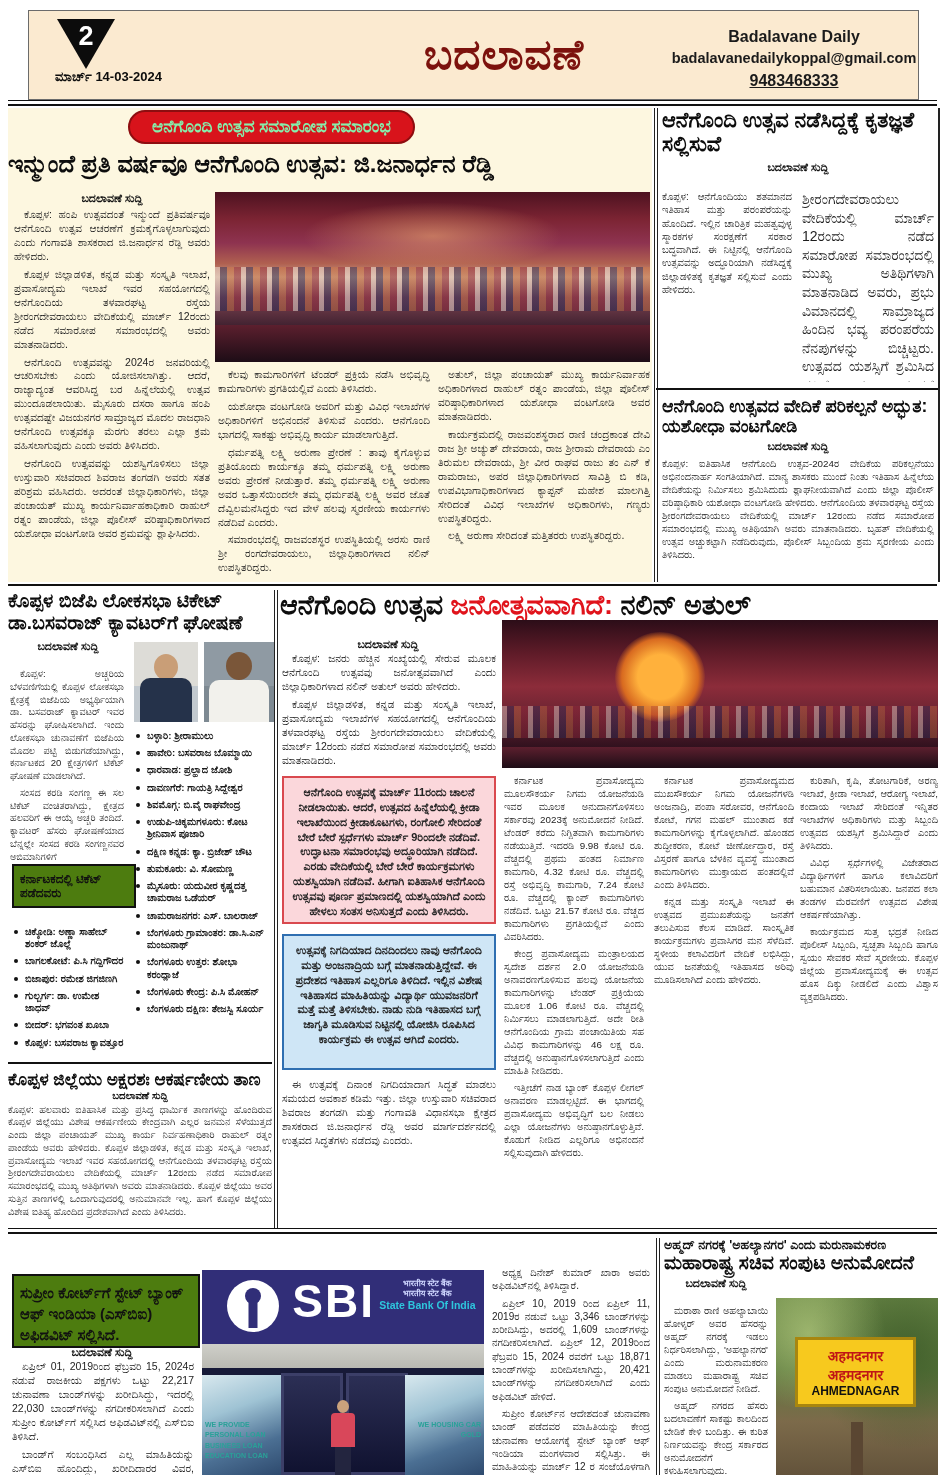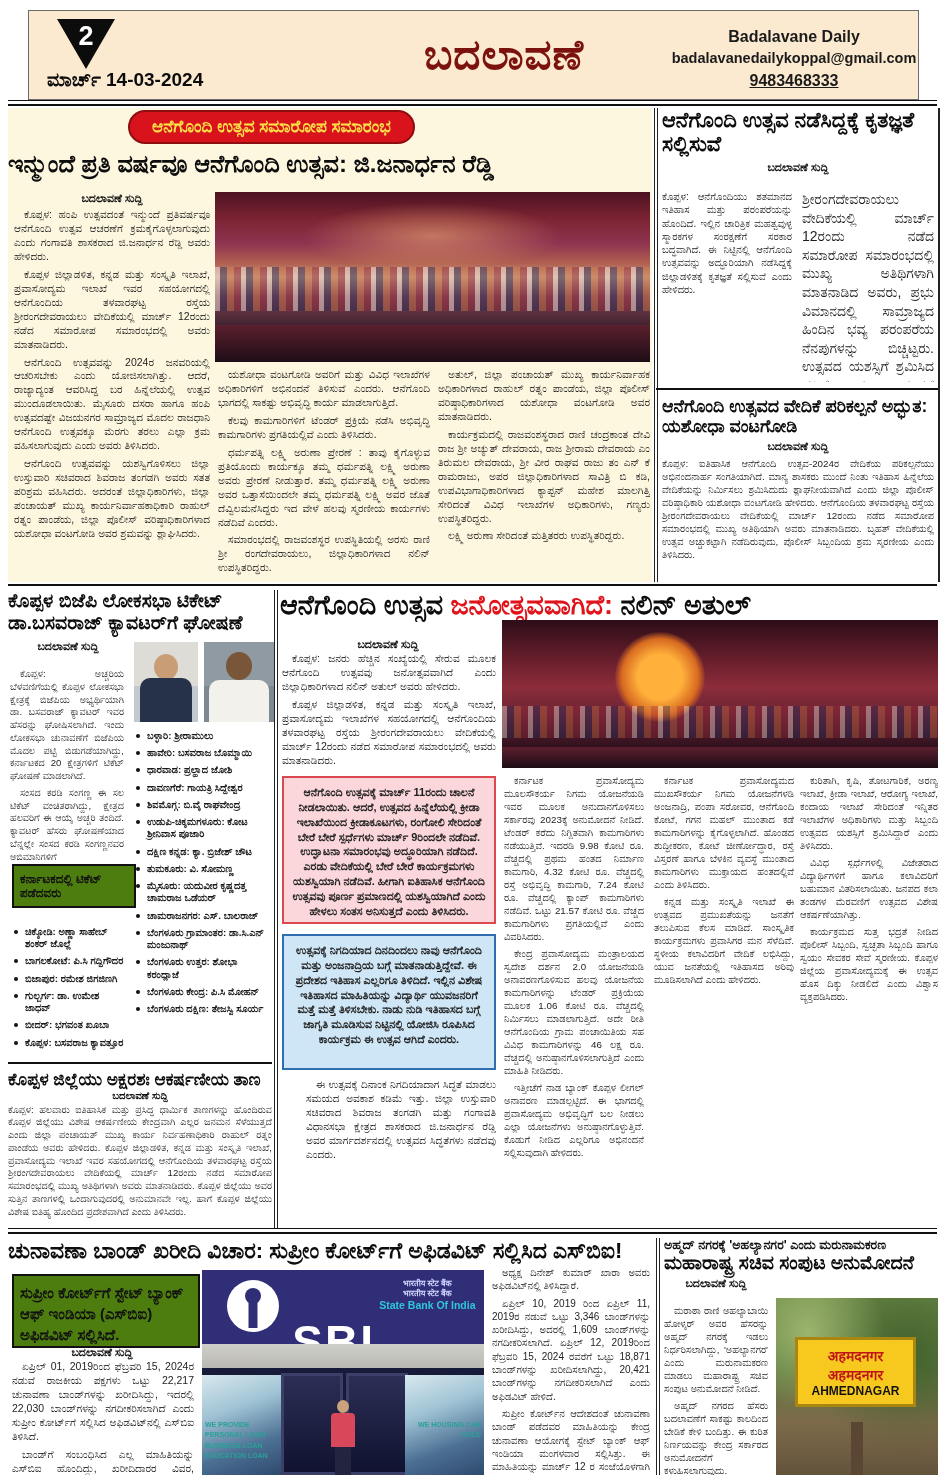--- a/index.html
+++ b/index.html
@@ -11,21 +11,21 @@
   .byline{font-weight:bold;font-size:11px;text-align:center;color:#111;}
   .headline{font-weight:800;color:#0d0d0d;text-align:left;line-height:1.15;}
   .hrule{background:#111;}
   .vrule{border-left:1px solid #222;border-right:1px solid #222;width:2px;background:transparent;}
   .double-rule{border-top:1.5px solid #111;border-bottom:2.5px solid #111;height:3px;}
   
   .masthead-band{background:#fbead0;border:1px solid #6b6b6b;}
   .tri{width:58px;height:50px;background:#0c0c0c;clip-path:polygon(0 0,100% 0,50% 100%);}
   .tri-num{position:absolute;top:2px;left:0;width:58px;text-align:center;color:#fff;font-size:27px;font-weight:800;}
   
-  .kicker{background:#d8131b;color:#fde047;font-weight:800;border-radius:18px;border:2px solid #8e0d10;
+  .kicker{background:#d8131b;color:#86efac;font-weight:800;border-radius:18px;border:2px solid #8e0d10;
           padding:5px 22px;font-size:17px;display:inline-block;}
   
   .pink-box{background:#fbd7db;border:2px solid #d9494f;padding:7px 8px;font-size:11px;line-height:1.35;
             text-align:center;font-weight:600;color:#222;}
   .blue-box{background:#cfe6f6;border:2px solid #2f6fb1;padding:7px 8px;font-size:11px;line-height:1.35;
             text-align:center;font-weight:600;color:#222;}
   .yellow-box{background:#4d7c0f;border:2px solid #111;padding:6px 6px;font-weight:800;text-align:left;color:#111;}
   ul.const-list{list-style:none;margin:0;padding:0;}
   ul.const-list li{position:relative;padding-left:11px;margin:0 0 5px 0;font-size:9.8px;line-height:1.25;font-weight:600;}
   ul.const-list li:before{content:"";position:absolute;left:0;top:4px;width:4px;height:4px;border-radius:50%;background:#111;}
@@ -38,21 +38,21 @@
   .stage-floor{position:absolute;left:0;right:0;bottom:0;height:22%;background:linear-gradient(180deg,#5c1f2e,#1d0d16);}
   .disc{position:absolute;border-radius:50%;background:radial-gradient(circle,#ffb13c 0 35%,#d86a20 60%,rgba(120,40,20,0) 72%);}
   .portrait{position:absolute;overflow:hidden;}
   .portrait .head{position:absolute;left:50%;transform:translateX(-50%);border-radius:50%;}
   .portrait .torso{position:absolute;left:50%;transform:translateX(-50%);border-radius:10px 10px 0 0;}
   
   .sbi-sign{position:absolute;left:0;right:0;top:0;height:36%;background:#312e78;}
   .sbi-circle{position:absolute;left:9%;top:14%;width:52px;height:52px;border-radius:50%;background:#fff;}
   .sbi-circle:before{content:"";position:absolute;left:50%;top:30%;transform:translate(-50%,-50%);width:16px;height:16px;border-radius:50%;background:#312e78;}
   .sbi-circle:after{content:"";position:absolute;left:50%;top:42%;transform:translateX(-50%);width:9px;height:26px;background:#312e78;}
-  .sbi-word{position:absolute;left:32%;top:6%;color:#fff;font-size:46px;font-weight:800;letter-spacing:2px;margin-top:41px;}
+  .sbi-word{position:absolute;left:32%;top:6%;color:#fff;font-size:46px;font-weight:800;letter-spacing:2px;}
   .sbi-right{position:absolute;right:3%;top:12%;text-align:center;line-height:1.25;}
   .sbi-wall{position:absolute;left:0;right:0;top:36%;height:12%;background:linear-gradient(180deg,#cfcfc9,#b9b9b2);}
   .sbi-store{position:absolute;left:0;right:0;top:48%;bottom:0;background:#171a38;}
   .glass{position:absolute;top:6%;bottom:0;width:26%;background:linear-gradient(160deg,#d8e8ee 0%,#9fc3d4 35%,#4b6f93 70%,#2e4a6e 100%);font-size:7px;font-weight:800;color:#2aa198;padding:16% 3px 0 3px;line-height:1.5;}
   .door{position:absolute;top:4%;bottom:0;width:20%;background:linear-gradient(180deg,#2c2f55,#101230);border:3px solid #3c3f68;}
   .man .head{background:#caa27c;}
   .man{position:absolute;}
   .man .shirt{position:absolute;left:50%;transform:translateX(-50%);background:#d9475a;border-radius:4px 4px 0 0;}
   .man .pants{position:absolute;left:50%;transform:translateX(-50%);background:#23253f;}
   
@@ -68,21 +68,21 @@
 </head>
 <body>
 
 <div class="page">
 
   <div class="abs masthead-band" style="left:28px;top:10px;width:889px;height:88px;">
     <div class="abs" style="left:28px;top:8px;width:58px;height:50px;">
       <div class="tri"></div>
       <div class="tri-num">2</div>
     </div>
-    <div class="abs" style="left:18px;top:58px;width:180px;font-size:19px;font-weight:800;color:#0c0c0c;">ಮಾರ್ಚ್ 14-03-2024</div>
+    <div class="abs" style="left:26px;top:58px;width:180px;font-size:13px;font-weight:800;color:#0c0c0c;">ಮಾರ್ಚ್ 14-03-2024</div>
     <div class="abs" style="left:300px;top:20px;width:350px;text-align:center;font-size:42px;font-weight:800;color:#7c120d;letter-spacing:1px;">ಬದಲಾವಣೆ</div>
     <div class="abs" style="left:620px;top:14px;width:290px;text-align:center;line-height:1.45;">
       <div style="font-size:16px;font-weight:700;">Badalavane Daily</div>
       <div style="font-size:14.5px;font-weight:800;">badalavanedailykoppal@gmail.com</div>
       <div style="font-size:16px;font-weight:800;text-decoration:underline;">9483468333</div>
     </div>
   </div>
   <div class="abs double-rule" style="left:8px;top:100px;width:929px;"></div>
 
   <div class="abs" style="left:8px;top:108px;width:644px;height:474px;background:#fdf7e0;">
@@ -102,22 +102,22 @@
       <div class="byline">ಬದಲಾವಣೆ ಸುದ್ದಿ</div>
       <div class="body-txt" style="height:368px;margin-top:3px;">
         <p>ಕೊಪ್ಪಳ: ಹಂಪಿ ಉತ್ಸವದಂತೆ ಇನ್ಮುಂದೆ ಪ್ರತಿವರ್ಷವೂ ಆನೆಗೊಂದಿ ಉತ್ಸವ ಆಚರಣೆಗೆ ಕ್ರಮಕೈಗೊಳ್ಳಲಾಗುವುದು ಎಂದು ಗಂಗಾವತಿ ಶಾಸಕರಾದ ಜಿ.ಜನಾರ್ಧನ ರೆಡ್ಡಿ ಅವರು ಹೇಳಿದರು.</p>
           <p>ಕೊಪ್ಪಳ ಜಿಲ್ಲಾಡಳಿತ, ಕನ್ನಡ ಮತ್ತು ಸಂಸ್ಕೃತಿ ಇಲಾಖೆ, ಪ್ರವಾಸೋದ್ಯಮ ಇಲಾಖೆ ಇವರ ಸಹಯೋಗದಲ್ಲಿ ಆನೆಗೊಂದಿಯ ತಳವಾರಘಟ್ಟ ರಸ್ತೆಯ ಶ್ರೀರಂಗದೇವರಾಯಲು ವೇದಿಕೆಯಲ್ಲಿ ಮಾರ್ಚ್ 12ರಂದು ನಡೆದ ಸಮಾರೋಪ ಸಮಾರಂಭದಲ್ಲಿ ಅವರು ಮಾತನಾಡಿದರು.</p>
           <p>ಆನೆಗೊಂದಿ ಉತ್ಸವವನ್ನು 2024ರ ಜನವರಿಯಲ್ಲಿ ಆಚರಿಸಬೇಕು ಎಂದು ಯೋಜಿಸಲಾಗಿತ್ತು. ಆದರೆ, ರಾಜ್ಯಾದ್ಯಂತ ಆವರಿಸಿದ್ದ ಬರ ಹಿನ್ನೆಲೆಯಲ್ಲಿ ಉತ್ಸವ ಮುಂದೂಡಲಾಯಿತು. ಮೈಸೂರು ದಸರಾ ಹಾಗೂ ಹಂಪಿ ಉತ್ಸವದಷ್ಟೇ ವಿಜಯನಗರ ಸಾಮ್ರಾಜ್ಯದ ಮೊದಲ ರಾಜಧಾನಿ ಆನೆಗೊಂದಿ ಉತ್ಸವಕ್ಕೂ ಮೆರಗು ತರಲು ಎಲ್ಲಾ ಕ್ರಮ ವಹಿಸಲಾಗುವುದು ಎಂದು ಅವರು ತಿಳಿಸಿದರು.</p>
           <p>ಆನೆಗೊಂದಿ ಉತ್ಸವವನ್ನು ಯಶಸ್ವಿಗೊಳಿಸಲು ಜಿಲ್ಲಾ ಉಸ್ತುವಾರಿ ಸಚಿವರಾದ ಶಿವರಾಜ ತಂಗಡಗಿ ಅವರು ಸತತ ಪರಿಶ್ರಮ ವಹಿಸಿದರು. ಅದರಂತೆ ಜಿಲ್ಲಾಧಿಕಾರಿಗಳು, ಜಿಲ್ಲಾ ಪಂಚಾಯತ್ ಮುಖ್ಯ ಕಾರ್ಯನಿರ್ವಾಹಕಾಧಿಕಾರಿ ರಾಹುಲ್ ರತ್ನಂ ಪಾಂಡೆಯ, ಜಿಲ್ಲಾ ಪೊಲೀಸ್ ವರಿಷ್ಠಾಧಿಕಾರಿಗಳಾದ ಯಶೋಧಾ ವಂಟಗೋಡಿ ಅವರ ಶ್ರಮವನ್ನು ಶ್ಲಾಘಿಸಿದರು.</p>
       </div>
     </div>
 
     <div class="body-txt abs" style="left:210px;top:260px;width:212px;height:208px;">
-      <p>ಯಶೋಧಾ ವಂಟಗೋಡಿ ಅವರಿಗೆ ಮತ್ತು ವಿವಿಧ ಇಲಾಖೆಗಳ ಅಧಿಕಾರಿಗಳಿಗೆ ಅಭಿನಂದನೆ ತಿಳಿಸುವೆ ಎಂದರು. ಆನೆಗೊಂದಿ ಭಾಗದಲ್ಲಿ ಸಾಕಷ್ಟು ಅಭಿವೃದ್ಧಿ ಕಾರ್ಯ ಮಾಡಲಾಗುತ್ತಿದೆ.</p>
-        <p>ಕೆಲವು ಕಾಮಗಾರಿಗಳಿಗೆ ಟೆಂಡರ್ ಪ್ರಕ್ರಿಯೆ ನಡೆಸಿ ಅಭಿವೃದ್ಧಿ ಕಾಮಗಾರಿಗಳು ಪ್ರಗತಿಯಲ್ಲಿವೆ ಎಂದು ತಿಳಿಸಿದರು.</p>
+      <p>ಕೆಲವು ಕಾಮಗಾರಿಗಳಿಗೆ ಟೆಂಡರ್ ಪ್ರಕ್ರಿಯೆ ನಡೆಸಿ ಅಭಿವೃದ್ಧಿ ಕಾಮಗಾರಿಗಳು ಪ್ರಗತಿಯಲ್ಲಿವೆ ಎಂದು ತಿಳಿಸಿದರು.</p>
+        <p>ಯಶೋಧಾ ವಂಟಗೋಡಿ ಅವರಿಗೆ ಮತ್ತು ವಿವಿಧ ಇಲಾಖೆಗಳ ಅಧಿಕಾರಿಗಳಿಗೆ ಅಭಿನಂದನೆ ತಿಳಿಸುವೆ ಎಂದರು. ಆನೆಗೊಂದಿ ಭಾಗದಲ್ಲಿ ಸಾಕಷ್ಟು ಅಭಿವೃದ್ಧಿ ಕಾರ್ಯ ಮಾಡಲಾಗುತ್ತಿದೆ.</p>
         <p>ಧರ್ಮಪತ್ನಿ ಲಕ್ಷ್ಮಿ ಅರುಣಾ ಪ್ರೇರಣೆ : ತಾವು ಕೈಗೊಳ್ಳುವ ಪ್ರತಿಯೊಂದು ಕಾರ್ಯಕ್ಕೂ ತಮ್ಮ ಧರ್ಮಪತ್ನಿ ಲಕ್ಷ್ಮಿ ಅರುಣಾ ಅವರು ಪ್ರೇರಣೆ ನೀಡುತ್ತಾರೆ. ತಮ್ಮ ಧರ್ಮಪತ್ನಿ ಲಕ್ಷ್ಮಿ ಅರುಣಾ ಅವರ ಒತ್ತಾಸೆಯಿಂದಲೇ ತಮ್ಮ ಧರ್ಮಪತ್ನಿ ಲಕ್ಷ್ಮಿ ಅವರ ಜೊತೆ ದೆವ್ವಿಲಮನೆಸಿದ್ದರು ಇದ ವೇಳೆ ಹಲವು ಸ್ಮರಣೀಯ ಕಾರ್ಯಗಳು ನಡೆದಿವೆ ಎಂದರು.</p>
         <p>ಸಮಾರಂಭದಲ್ಲಿ ರಾಜವಂಶಸ್ಥರ ಉಪಸ್ಥಿತಿಯಲ್ಲಿ ಅರಸು ರಾಣಿ ಶ್ರೀ ರಂಗದೇವರಾಯಲು, ಜಿಲ್ಲಾಧಿಕಾರಿಗಳಾದ ನಲಿನ್ ಉಪಸ್ಥಿತರಿದ್ದರು.</p>
     </div>
 
     <div class="body-txt abs" style="left:430px;top:260px;width:212px;height:208px;">
       <p>ಅತುಲ್, ಜಿಲ್ಲಾ ಪಂಚಾಯತ್ ಮುಖ್ಯ ಕಾರ್ಯನಿರ್ವಾಹಕ ಅಧಿಕಾರಿಗಳಾದ ರಾಹುಲ್ ರತ್ನಂ ಪಾಂಡೆಯ, ಜಿಲ್ಲಾ ಪೊಲೀಸ್ ವರಿಷ್ಠಾಧಿಕಾರಿಗಳಾದ ಯಶೋಧಾ ವಂಟಗೋಡಿ ಅವರ ಮಾತನಾಡಿದರು.</p>
         <p>ಕಾರ್ಯಕ್ರಮದಲ್ಲಿ ರಾಜವಂಶಸ್ಥರಾದ ರಾಣಿ ಚಂದ್ರಕಾಂತ ದೇವಿ ರಾಜ ಶ್ರೀ ಅಚ್ಯುತ್ ದೇವರಾಯ, ರಾಜ ಶ್ರೀರಾಮ ದೇವರಾಯ ಎಂ ತಿರುಮಲ ದೇವರಾಯ, ಶ್ರೀ ವೀರ ರಾಘವ ರಾಜು ತಂ ಎನ್ ಕೆ ರಾಮರಾಜು, ಅಪರ ಜಿಲ್ಲಾಧಿಕಾರಿಗಳಾದ ಸಾವಿತ್ರಿ ಬಿ ಕಡಿ, ಉಪವಿಭಾಗಾಧಿಕಾರಿಗಳಾದ ಕ್ಯಾಪ್ಟನ್ ಮಹೇಶ ಮಾಲಗಿತ್ತಿ ಸೇರಿದಂತೆ ವಿವಿಧ ಇಲಾಖೆಗಳ ಅಧಿಕಾರಿಗಳು, ಗಣ್ಯರು ಉಪಸ್ಥಿತರಿದ್ದರು.</p>
         <p>ಲಕ್ಷ್ಮಿ ಅರುಣಾ ಸೇರಿದಂತೆ ಮತ್ತಿತರರು ಉಪಸ್ಥಿತರಿದ್ದರು.</p>
     </div>
   </div>
@@ -209,21 +209,21 @@
       <div class="stage-floor" style="height:14%;"></div>
     </div>
 
     <div class="abs" style="left:2px;top:62px;width:214px;height:576px;">
       <div class="body-txt" style="height:120px;">
         <p>ಕೊಪ್ಪಳ: ಜನರು ಹೆಚ್ಚಿನ ಸಂಖ್ಯೆಯಲ್ಲಿ ಸೇರುವ ಮೂಲಕ ಆನೆಗೊಂದಿ ಉತ್ಸವವು ಜನೋತ್ಸವವಾಗಿದೆ ಎಂದು ಜಿಲ್ಲಾಧಿಕಾರಿಗಳಾದ ನಲಿನ್ ಅತುಲ್ ಅವರು ಹೇಳಿದರು.</p>
           <p>ಕೊಪ್ಪಳ ಜಿಲ್ಲಾಡಳಿತ, ಕನ್ನಡ ಮತ್ತು ಸಂಸ್ಕೃತಿ ಇಲಾಖೆ, ಪ್ರವಾಸೋದ್ಯಮ ಇಲಾಖೆಗಳ ಸಹಯೋಗದಲ್ಲಿ ಆನೆಗೊಂದಿಯ ತಳವಾರಘಟ್ಟ ರಸ್ತೆಯ ಶ್ರೀರಂಗದೇವರಾಯಲು ವೇದಿಕೆಯಲ್ಲಿ ಮಾರ್ಚ್ 12ರಂದು ನಡೆದ ಸಮಾರೋಪ ಸಮಾರಂಭದಲ್ಲಿ ಅವರು ಮಾತನಾಡಿದರು.</p>
       </div>
       <div class="pink-box" style="margin-top:4px;height:130px;overflow:hidden;">ಆನೆಗೊಂದಿ ಉತ್ಸವಕ್ಕೆ ಮಾರ್ಚ್ 11ರಂದು ಚಾಲನೆ ನೀಡಲಾಯಿತು. ಆದರೆ, ಉತ್ಸವದ ಹಿನ್ನೆಲೆಯಲ್ಲಿ ಕ್ರೀಡಾ ಇಲಾಖೆಯಿಂದ ಕ್ರೀಡಾಕೂಟಗಳು, ರಂಗೋಲಿ ಸೇರಿದಂತೆ ಬೇರೆ ಬೇರೆ ಸ್ಪರ್ಧೆಗಳು ಮಾರ್ಚ್ 9ರಿಂದಲೇ ನಡೆದಿವೆ. ಉದ್ಘಾಟನಾ ಸಮಾರಂಭವು ಅದ್ಧೂರಿಯಾಗಿ ನಡೆದಿದೆ. ಎರಡು ವೇದಿಕೆಯಲ್ಲಿ ಬೇರೆ ಬೇರೆ ಕಾರ್ಯಕ್ರಮಗಳು ಯಶಸ್ವಿಯಾಗಿ ನಡೆದಿವೆ. ಹೀಗಾಗಿ ಐತಿಹಾಸಿಕ ಆನೆಗೊಂದಿ ಉತ್ಸವವು ಪೂರ್ಣ ಪ್ರಮಾಣದಲ್ಲಿ ಯಶಸ್ವಿಯಾಗಿದೆ ಎಂದು ಹೇಳಲು ಸಂತಸ ಅನಿಸುತ್ತದೆ ಎಂದು ತಿಳಿಸಿದರು.</div>
       <div class="blue-box" style="margin-top:10px;height:118px;overflow:hidden;">ಉತ್ಸವಕ್ಕೆ ನಿಗದಿಯಾದ ದಿನದಿಂದಲು ನಾವು ಆನೆಗೊಂದಿ ಮತ್ತು ಅಂಜನಾದ್ರಿಯ ಬಗ್ಗೆ ಮಾತನಾಡುತ್ತಿದ್ದೇವೆ. ಈ ಪ್ರದೇಶದ ಇತಿಹಾಸ ಎಲ್ಲರಿಗೂ ತಿಳಿದಿದೆ. ಇಲ್ಲಿನ ವಿಶೇಷ ಇತಿಹಾಸದ ಮಾಹಿತಿಯನ್ನು ವಿದ್ಯಾರ್ಥಿ ಯುವಜನರಿಗೆ ಮತ್ತೆ ಮತ್ತೆ ತಿಳಿಸಬೇಕು. ನಾಡು ನುಡಿ ಇತಿಹಾಸದ ಬಗ್ಗೆ ಜಾಗೃತಿ ಮೂಡಿಸುವ ನಿಟ್ಟಿನಲ್ಲಿ ಯೋಜಿಸಿ ರೂಪಿಸಿದ ಕಾರ್ಯಕ್ರಮ ಈ ಉತ್ಸವ ಆಗಿದೆ ಎಂದರು.</div>
-      <div class="body-txt" style="margin-top:8px;height:142px;margin-left:24px;">
+      <div class="body-txt" style="margin-top:8px;height:142px;">
         <p>ಈ ಉತ್ಸವಕ್ಕೆ ದಿನಾಂಕ ನಿಗದಿಯಾದಾಗ ಸಿದ್ಧತೆ ಮಾಡಲು ಸಮಯದ ಅವಕಾಶ ಕಡಿಮೆ ಇತ್ತು. ಜಿಲ್ಲಾ ಉಸ್ತುವಾರಿ ಸಚಿವರಾದ ಶಿವರಾಜ ತಂಗಡಗಿ ಮತ್ತು ಗಂಗಾವತಿ ವಿಧಾನಸಭಾ ಕ್ಷೇತ್ರದ ಶಾಸಕರಾದ ಜಿ.ಜನಾರ್ಧನ ರೆಡ್ಡಿ ಅವರ ಮಾರ್ಗದರ್ಶನದಲ್ಲಿ ಉತ್ಸವದ ಸಿದ್ಧತೆಗಳು ನಡೆದವು ಎಂದರು.</p>
       </div>
     </div>
 
     <div class="body-txt abs" style="left:224px;top:184px;width:140px;height:452px;font-size:9.8px;">
       <p>ಕರ್ನಾಟಕ ಪ್ರವಾಸೋದ್ಯಮ ಮೂಲಸೌಕರ್ಯ ನಿಗಮ ಯೋಜನೆಯಡಿ ಇವರ ಮೂಲಕ ಅನುದಾನಗೊಳಿಸಲು ಸರ್ಕಾರವು 2023ಕ್ಕೆ ಅನುಮೋದನೆ ನೀಡಿದೆ. ಟೆಂಡರ್ ಕರೆದು ನಿಗ್ದಿತವಾಗಿ ಕಾಮಗಾರಿಗಳು ನಡೆಯುತ್ತಿವೆ. ಇದರಡಿ 9.98 ಕೋಟಿ ರೂ. ವೆಚ್ಚದಲ್ಲಿ ಪ್ರಥಮ ಹಂತದ ನಿರ್ಮಾಣ ಕಾಮಗಾರಿ, 4.32 ಕೋಟಿ ರೂ. ವೆಚ್ಚದಲ್ಲಿ ರಸ್ತೆ ಅಭಿವೃದ್ಧಿ ಕಾಮಗಾರಿ, 7.24 ಕೋಟಿ ರೂ. ವೆಚ್ಚದಲ್ಲಿ ಕ್ಯಾಂಪ್ ಕಾಮಗಾರಿಗಳು ನಡೆದಿವೆ. ಒಟ್ಟು 21.57 ಕೋಟಿ ರೂ. ವೆಚ್ಚದ ಕಾಮಗಾರಿಗಳು ಪ್ರಗತಿಯಲ್ಲಿವೆ ಎಂದು ವಿವರಿಸಿದರು.</p>
         <p>ಕೇಂದ್ರ ಪ್ರವಾಸೋದ್ಯಮ ಮಂತ್ರಾಲಯದ ಸ್ವದೇಶ ದರ್ಶನ 2.0 ಯೋಜನೆಯಡಿ ಅನಾವರಣಗೊಳಿಸುವ ಹಲವು ಯೋಜನೆಯ ಕಾಮಗಾರಿಗಳನ್ನು ಟೆಂಡರ್ ಪ್ರಕ್ರಿಯೆಯ ಮೂಲಕ 1.06 ಕೋಟಿ ರೂ. ವೆಚ್ಚದಲ್ಲಿ ನಿರ್ಮಿಸಲು ಮಾಡಲಾಗುತ್ತಿದೆ. ಅದೇ ರೀತಿ ಆನೆಗೊಂದಿಯ ಗ್ರಾಮ ಪಂಚಾಯಿತಿಯ ಸಹ ವಿವಿಧ ಕಾಮಗಾರಿಗಳನ್ನು 46 ಲಕ್ಷ ರೂ. ವೆಚ್ಚದಲ್ಲಿ ಅನುಷ್ಠಾನಗೊಳಿಸಲಾಗುತ್ತಿದೆ ಎಂದು ಮಾಹಿತಿ ನೀಡಿದರು.</p>
         <p>ಇತ್ತೀಚೆಗೆ ನಾಡ ಬ್ಯಾಂಕ್ ಕೊಪ್ಪಳ ಲೀಗಲ್ ಅನಾವರಣ ಮಾಡಲ್ಪಟ್ಟಿದೆ. ಈ ಭಾಗದಲ್ಲಿ ಪ್ರವಾಸೋದ್ಯಮ ಅಭಿವೃದ್ಧಿಗೆ ಬಲ ನೀಡಲು ಎಲ್ಲಾ ಯೋಜನೆಗಳು ಅನುಷ್ಠಾನಗೊಳ್ಳುತ್ತಿವೆ. ಕೊಡುಗೆ ನೀಡಿದ ಎಲ್ಲರಿಗೂ ಅಭಿನಂದನೆ ಸಲ್ಲಿಸುವುದಾಗಿ ಹೇಳಿದರು.</p>
     </div>
 
@@ -235,21 +235,20 @@
     <div class="body-txt abs" style="left:520px;top:184px;width:138px;height:452px;font-size:9.8px;">
       <p>ಕುರಿತಾಗಿ, ಕೃಷಿ, ತೋಟಗಾರಿಕೆ, ಅರಣ್ಯ ಇಲಾಖೆ, ಕ್ರೀಡಾ ಇಲಾಖೆ, ಆರೋಗ್ಯ ಇಲಾಖೆ, ಕಂದಾಯ ಇಲಾಖೆ ಸೇರಿದಂತೆ ಇನ್ನಿತರ ಇಲಾಖೆಗಳ ಅಧಿಕಾರಿಗಳು ಮತ್ತು ಸಿಬ್ಬಂದಿ ಉತ್ಸವದ ಯಶಸ್ಸಿಗೆ ಶ್ರಮಿಸಿದ್ದಾರೆ ಎಂದು ತಿಳಿಸಿದರು.</p>
         <p>ವಿವಿಧ ಸ್ಪರ್ಧೆಗಳಲ್ಲಿ ವಿಜೇತರಾದ ವಿದ್ಯಾರ್ಥಿಗಳಿಗೆ ಹಾಗೂ ಕಲಾವಿದರಿಗೆ ಬಹುಮಾನ ವಿತರಿಸಲಾಯಿತು. ಜನಪದ ಕಲಾ ತಂಡಗಳ ಮೆರವಣಿಗೆ ಉತ್ಸವದ ವಿಶೇಷ ಆಕರ್ಷಣೆಯಾಗಿತ್ತು.</p>
         <p>ಕಾರ್ಯಕ್ರಮದ ಸುತ್ತ ಭದ್ರತೆ ನೀಡಿದ ಪೊಲೀಸ್ ಸಿಬ್ಬಂದಿ, ಸ್ವಚ್ಛತಾ ಸಿಬ್ಬಂದಿ ಹಾಗೂ ಸ್ವಯಂ ಸೇವಕರ ಸೇವೆ ಸ್ಮರಣೀಯ. ಕೊಪ್ಪಳ ಜಿಲ್ಲೆಯ ಪ್ರವಾಸೋದ್ಯಮಕ್ಕೆ ಈ ಉತ್ಸವ ಹೊಸ ದಿಕ್ಕು ನೀಡಲಿದೆ ಎಂದು ವಿಶ್ವಾಸ ವ್ಯಕ್ತಪಡಿಸಿದರು.</p>
     </div>
   </div>
 
   <div class="abs double-rule" style="left:8px;top:1228px;width:929px;"></div>
 
   <div class="abs" style="left:8px;top:1238px;width:644px;height:237px;">
-    <div class="headline" style="font-size:22px;text-align:left;">ಚುನಾವಣಾ ಬಾಂಡ್ ಖರೀದಿ ವಿಚಾರ: ಸುಪ್ರೀಂ ಕೋರ್ಟ್‌ಗೆ ಅಫಿಡವಿಟ್ ಸಲ್ಲಿಸಿದ ಎಸ್‌ಬಿಐ!</div>
     <div class="abs yellow-box" style="left:4px;top:36px;width:172px;height:58px;font-size:15px;line-height:1.4;">ಸುಪ್ರೀಂ ಕೋರ್ಟ್‌ಗೆ ಸ್ಟೇಟ್ ಬ್ಯಾಂಕ್ ಆಫ್ ಇಂಡಿಯಾ (ಎಸ್‌ಬಿಐ) ಅಫಿಡವಿಟ್ ಸಲ್ಲಿಸಿದೆ.</div>
     <div class="byline abs" style="left:4px;top:108px;width:180px;">ಬದಲಾವಣೆ ಸುದ್ದಿ</div>
     <div class="body-txt abs" style="left:4px;top:122px;width:182px;height:115px;">
       <p>ಏಪ್ರಿಲ್ 01, 2019ರಿಂದ ಫೆಬ್ರವರಿ 15, 2024ರ ನಡುವೆ ರಾಜಕೀಯ ಪಕ್ಷಗಳು ಒಟ್ಟು 22,217 ಚುನಾವಣಾ ಬಾಂಡ್‌ಗಳನ್ನು ಖರೀದಿಸಿದ್ದು, ಇದರಲ್ಲಿ 22,030 ಬಾಂಡ್‌ಗಳನ್ನು ನಗದೀಕರಿಸಲಾಗಿದೆ ಎಂದು ಸುಪ್ರೀಂ ಕೋರ್ಟ್‌ಗೆ ಸಲ್ಲಿಸಿದ ಅಫಿಡವಿಟ್‌ನಲ್ಲಿ ಎಸ್‌ಬಿಐ ತಿಳಿಸಿದೆ.</p>
         <p>ಬಾಂಡ್‌ಗೆ ಸಂಬಂಧಿಸಿದ ಎಲ್ಲ ಮಾಹಿತಿಯನ್ನು ಎಸ್‌ಬಿಐ ಹೊಂದಿದ್ದು, ಖರೀದಿದಾರರ ವಿವರ, ಬಾಂಡ್‌ಗಳ ಮೌಲ್ಯ, ನಗದು ಗಡುವಿನ ವಿವರಗಳನ್ನು ಒಳಗೊಂಡ ಪಟ್ಟಿಯನ್ನು ಸಲ್ಲಿಸಲಾಗಿದೆ ಎಂದು ಬ್ಯಾಂಕ್‌ನ ಅಧ್ಯಕ್ಷರು ತಿಳಿಸಿದ್ದಾರೆ.</p>
     </div>
 
     <div class="photo" style="left:194px;top:32px;width:282px;height:205px;background:#20224a;">
       <div class="sbi-sign">
         <div class="sbi-circle"></div>

